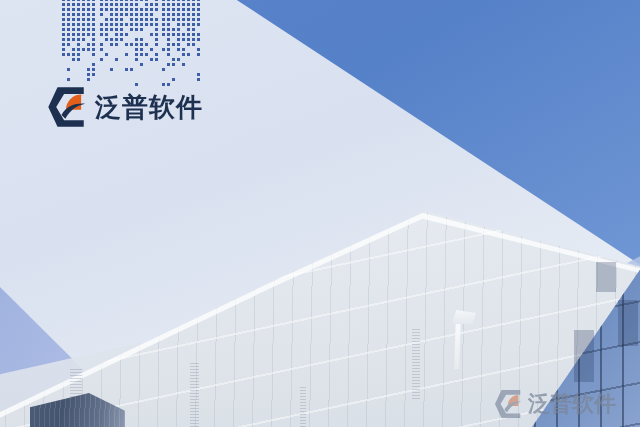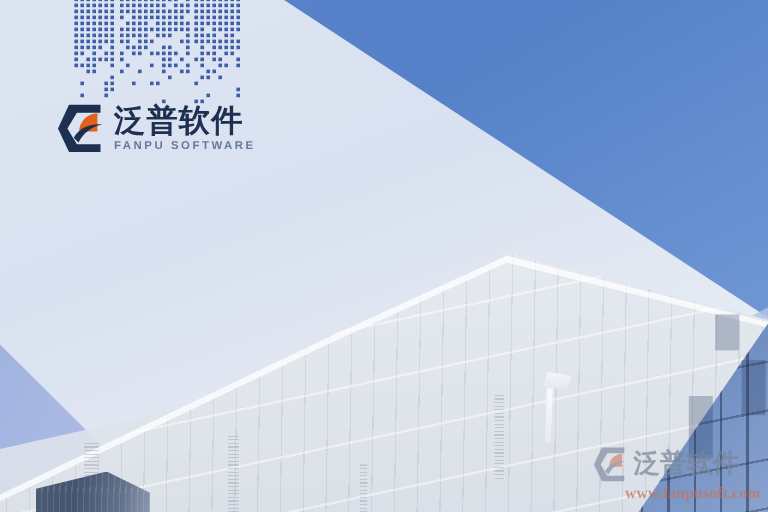--- a/index.html
+++ b/index.html
@@ -930,32 +930,30 @@
     <span>
       <svg class="logo-mark" viewBox="0 0 64 64" xmlns="http://www.w3.org/2000/svg">
         <polygon points="16,2 56,2 56,12 26,12 14,32 26,52 56,52 56,62 16,62 2,32" fill="#1d3050"></polygon>
         <path d="M52,14 A22,22 0 0 0 30,36 L30,40 A26,26 0 0 1 56,14 Z" fill="#e2601a"></path>
         <path d="M52,13 A23,23 0 0 0 29,36 L52,36 Z" fill="#e2601a"></path>
         <path d="M22,44 C30,30 44,26 58,27 C44,30 34,38 28,50 Z" fill="#1d3050"></path>
       </svg>
     </span>
     <span class="logo-text-col">
       <span class="logo-cn">泛普软件</span>
-      <span class="logo-en">FANPU SOFTWARE</span>
     </span>
   </div>
 
 
   <div class="watermark">
     <div class="wm-row">
       <span>
         <svg class="wm-mark" viewBox="0 0 64 64" xmlns="http://www.w3.org/2000/svg">
           <polygon points="16,2 56,2 56,12 26,12 14,32 26,52 56,52 56,62 16,62 2,32" fill="#8490a3"></polygon>
           <path d="M52,13 A23,23 0 0 0 29,36 L52,36 Z" fill="#d08a6e"></path>
           <path d="M22,44 C30,30 44,26 58,27 C44,30 34,38 28,50 Z" fill="#8490a3"></path>
         </svg>
       </span>
       <span class="wm-cn">泛普软件</span>
     </div>
-    <div class="wm-url">www.fanpusoft.com</div>
   </div>
 
 </div>
 
 </body></html>

